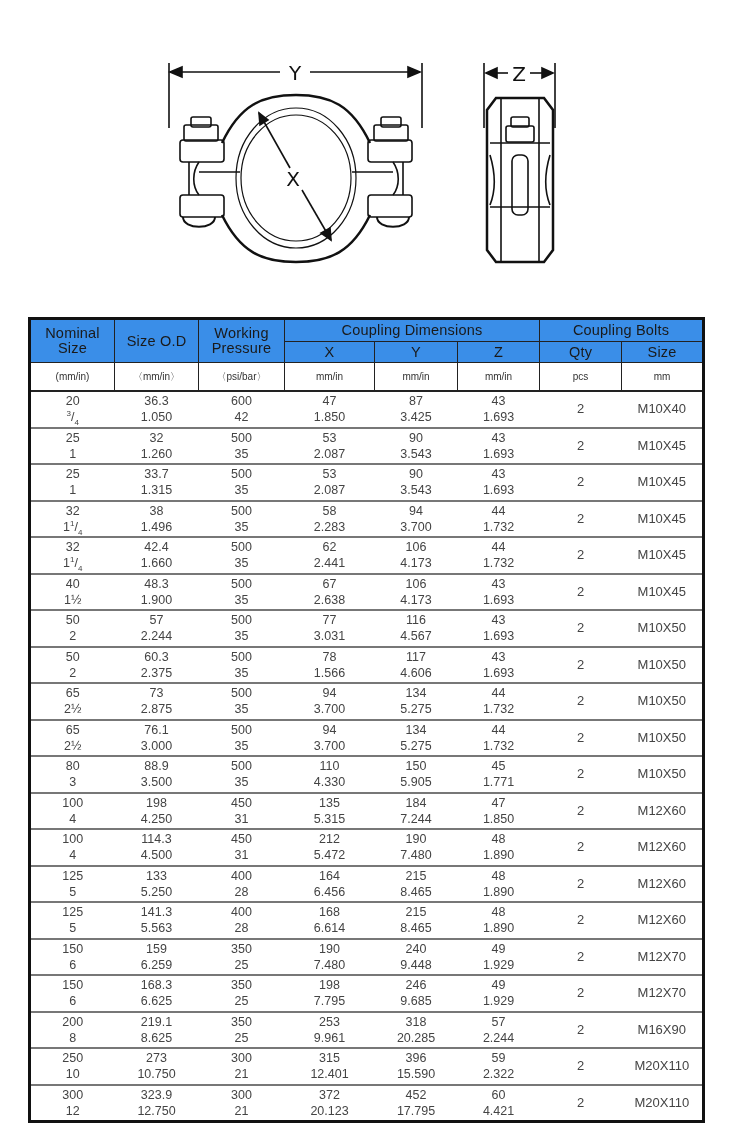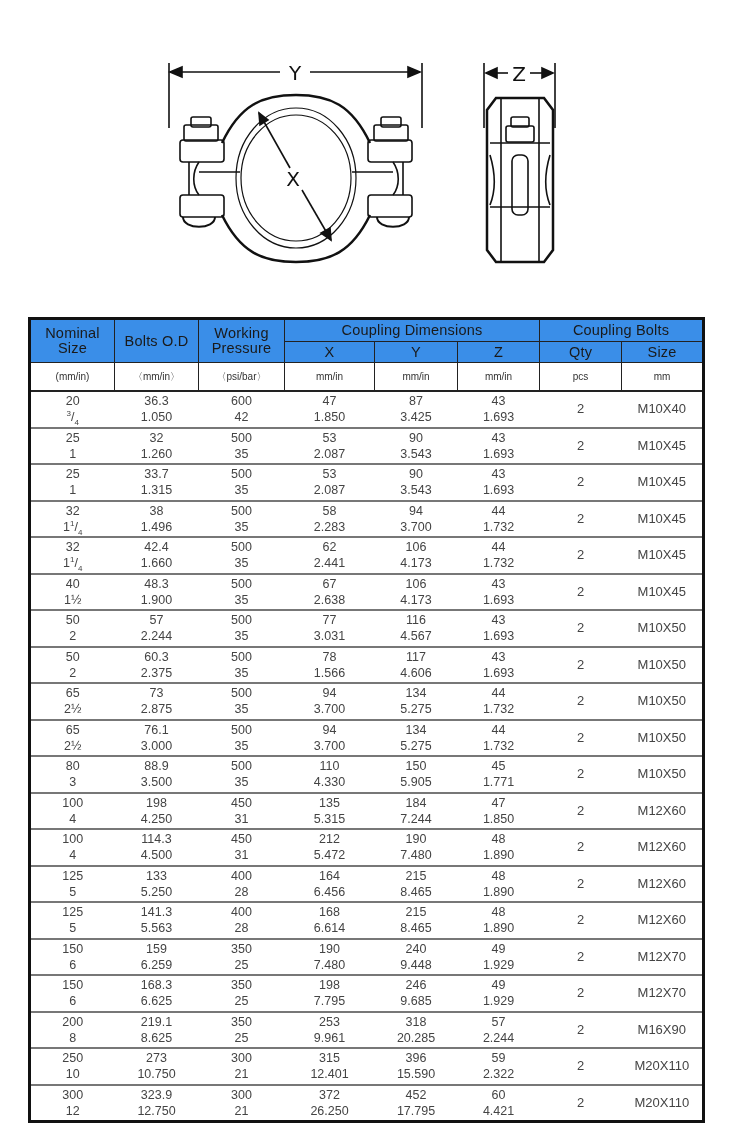--- a/index.html
+++ b/index.html
@@ -98,21 +98,21 @@
       <col style="width:82px">
     <col style="width:82px">
       <col style="width:82px">
   </colgroup>
   <thead>
     <tr class="h1">
       <th class="hd" rowspan="2">
         <span>Nominal</span><br>
         <span>Size</span>
       </th>
-      <th class="hd" rowspan="2">Bolts O.D</th>
+      <th class="hd" rowspan="2">Size O.D</th>
       <th class="hd" rowspan="2">
         <span>Working</span><br>
         <span>Pressure</span>
       </th>
       <th class="hd" colspan="3">Coupling Dimensions</th>
       <th class="hd" colspan="2">Coupling Bolts</th>
     </tr>
     <tr class="h2">
       <th class="hd">X</th>
       <th class="hd">Y</th>
@@ -672,21 +672,21 @@
         <td>
           <span class="v">323.9</span>
           <span class="v">12.750</span>
         </td>
         <td>
           <span class="v">300</span>
           <span class="v">21</span>
         </td>
         <td>
           <span class="v">372</span>
-          <span class="v">26.250</span>
+          <span class="v">20.123</span>
         </td>
         <td>
           <span class="v">452</span>
           <span class="v">17.795</span>
         </td>
         <td>
           <span class="v">60</span>
           <span class="v">4.421</span>
         </td>
         <td class="bolt">2</td>

